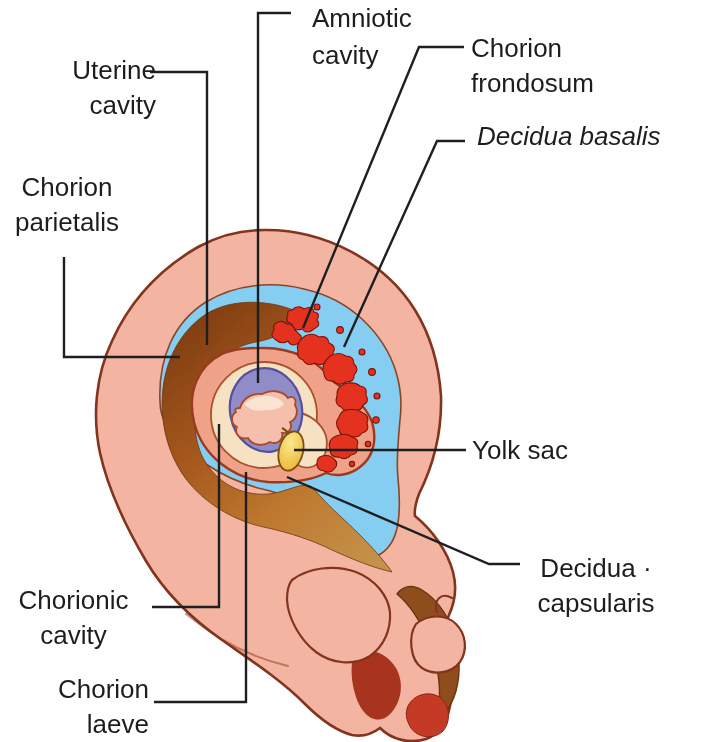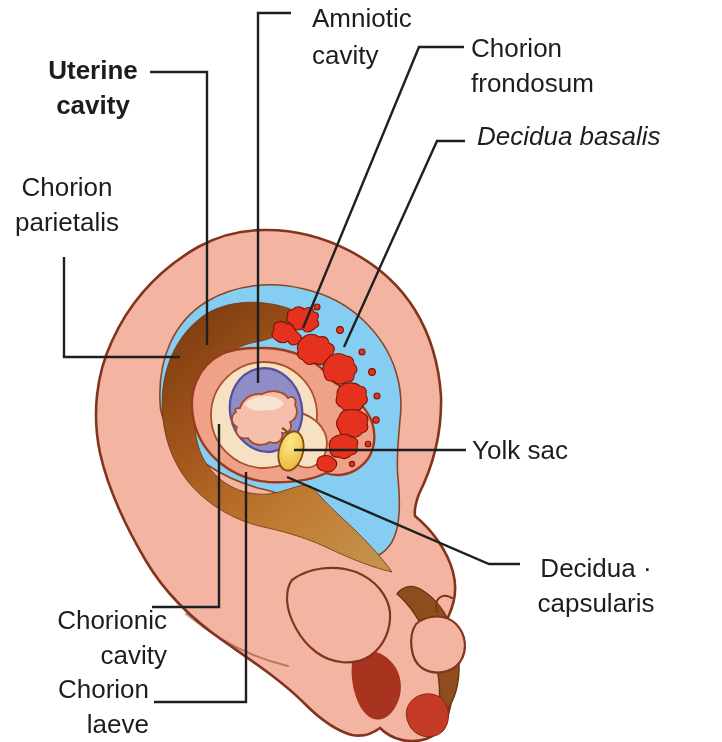--- a/index.html
+++ b/index.html
@@ -13,27 +13,27 @@
   #art{position:absolute;left:0;top:0;width:722px;height:742px;}
   .lbl{
     position:absolute;
     font-size:26px;
     line-height:35px;
     color:#1d1d1d;
     white-space:pre-line;
     letter-spacing:0px;
   }
   .lbl-amniotic   {left:300px; top:0px;   width:140px; text-align:left; line-height:37px;margin-left:12px;}
-  .lbl-uterine    {left:30px;  top:53px;  width:126px; text-align:center;font-weight:bold;}
+  .lbl-uterine    {left:30px;  top:53px;  width:126px; text-align:right;}
   .lbl-frondosum  {left:471px; top:31px;  width:180px; text-align:left;}
   .lbl-basalis    {left:477px; top:119px; width:240px; text-align:left;font-style:italic;}
   .lbl-parietalis {left:0px;   top:170px; width:134px; text-align:center;}
   .lbl-yolk       {left:472px; top:433px; width:140px; text-align:left;}
   .lbl-capsularis {left:518px; top:551px; width:156px; text-align:center;}
-  .lbl-chorionic  {left:24px;   top:583px; width:143px; text-align:right;margin-top:20px;}
+  .lbl-chorionic  {left:2px;   top:583px; width:143px; text-align:center;}
   .lbl-laeve      {left:28px;  top:672px; width:121px; text-align:right;}
 </style>
 </head>
 <body>
 
 <div id="stage">
 
   <svg id="art" viewBox="0 0 722 742">
     <defs>
       <linearGradient id="g-decidua" x1="0.15" y1="0" x2="0.85" y2="1">

